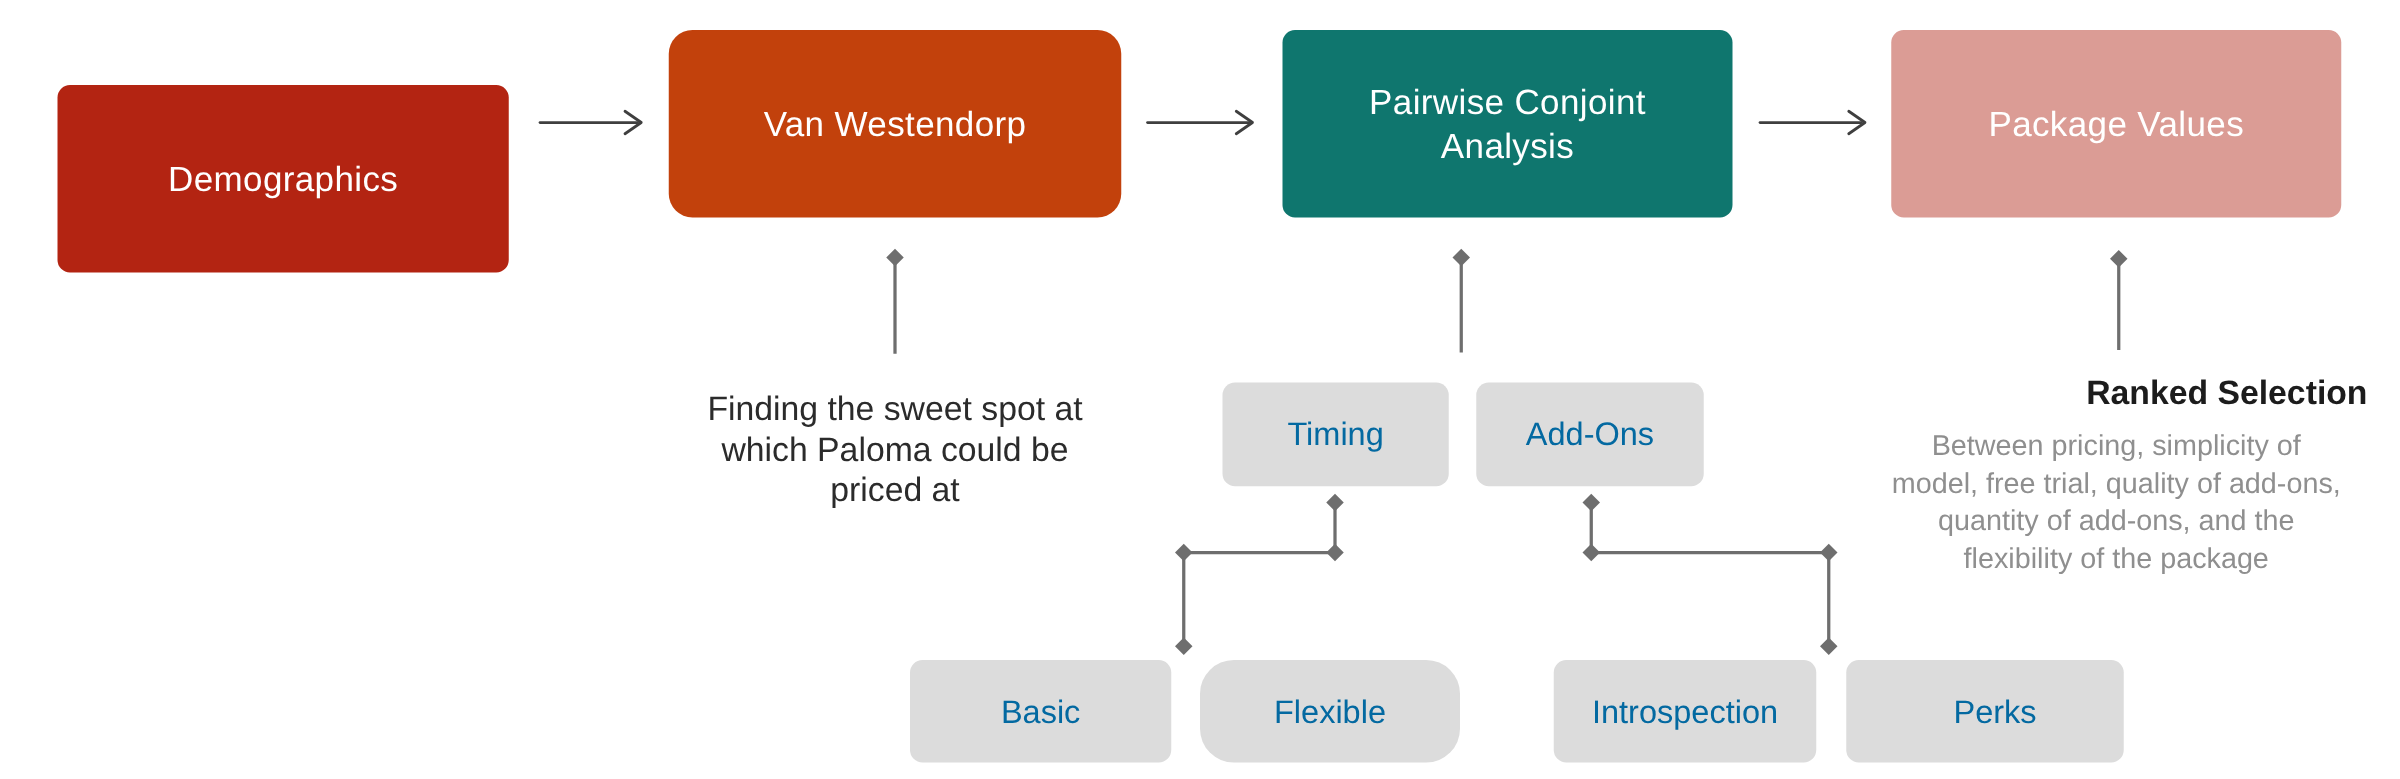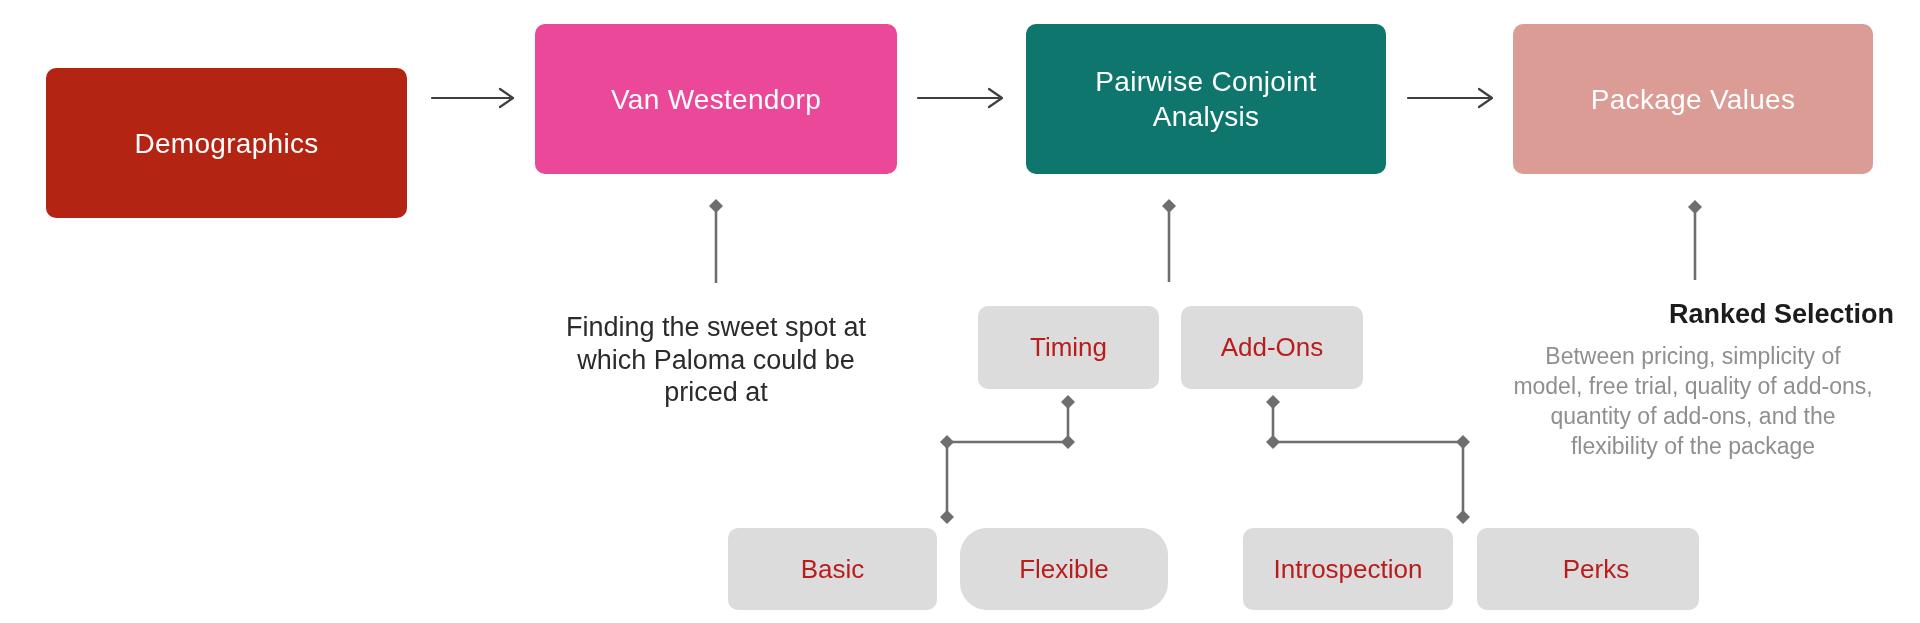--- a/index.html
+++ b/index.html
@@ -20,21 +20,21 @@
     font-size:28px;
     line-height:35px;
     letter-spacing:.3px;
   }
   .flow-node .lbl{padding:0 42px;}
   .attr-node,.level-node{
     position:absolute;
     background:var(--attribute_box,#dcdcdc);
     border-radius:10px;
     display:flex;align-items:center;justify-content:center;
-    color:#b91c1c;
+    color:#0369a1;
     font-size:26px;
     text-align:center;
   }
   .attr-node{top:306px;height:83px;}
   .level-node{top:528px;height:82px;}
   #connector-layer{position:absolute;left:0;top:0;width:1920px;height:623px;}
   .conn{stroke:var(--connector,#6e6e6e);stroke-width:2.6;fill:none;}
   .diamond{fill:var(--connector,#6e6e6e);stroke:none;}
   .arrow{stroke:var(--arrow,#3f3f3f);stroke-width:2.2;fill:none;stroke-linecap:round;stroke-linejoin:round;}
   .note{
@@ -63,21 +63,21 @@
 </style>
 </head>
 <body>
 
 <div id="canvas">
 
   <div class="flow-node" style="left: 46px; width: 361px; background: rgb(179, 36, 18); margin-top: 44px;">
     <div class="lbl">Demographics</div>
   </div>
 
-  <div class="flow-node" style="left: 535px; width: 362px; background: #ec4899;">
+  <div class="flow-node" style="left: 535px; width: 362px; background: #c2410c; border-radius: 19px;">
     <div class="lbl">Van Westendorp</div>
   </div>
 
   <div class="flow-node" style="left: 1026px; width: 360px; background: #0f766e;">
     <div class="lbl">Pairwise Conjoint Analysis</div>
   </div>
 
   <div class="flow-node" style="left: 1513px; width: 360px; background: rgb(219, 156, 149);">
     <div class="lbl">Package Values</div>
   </div>

